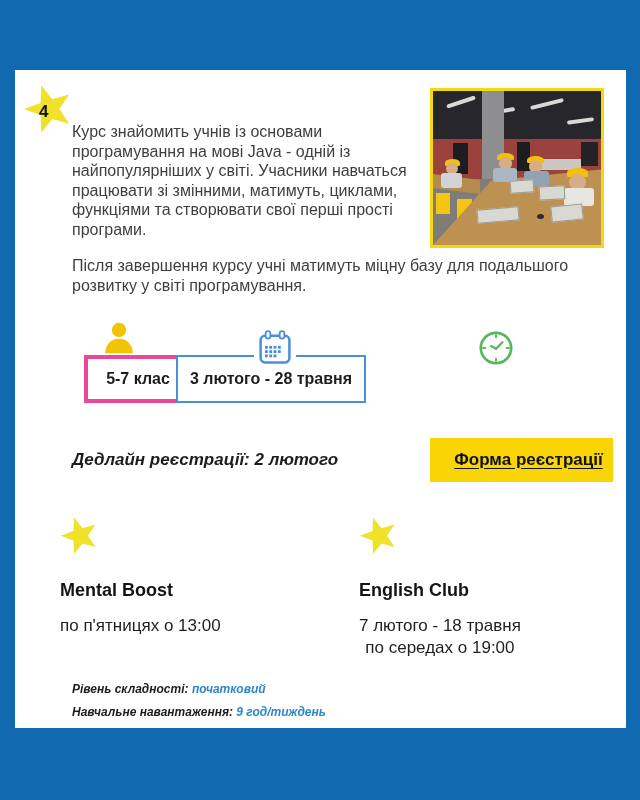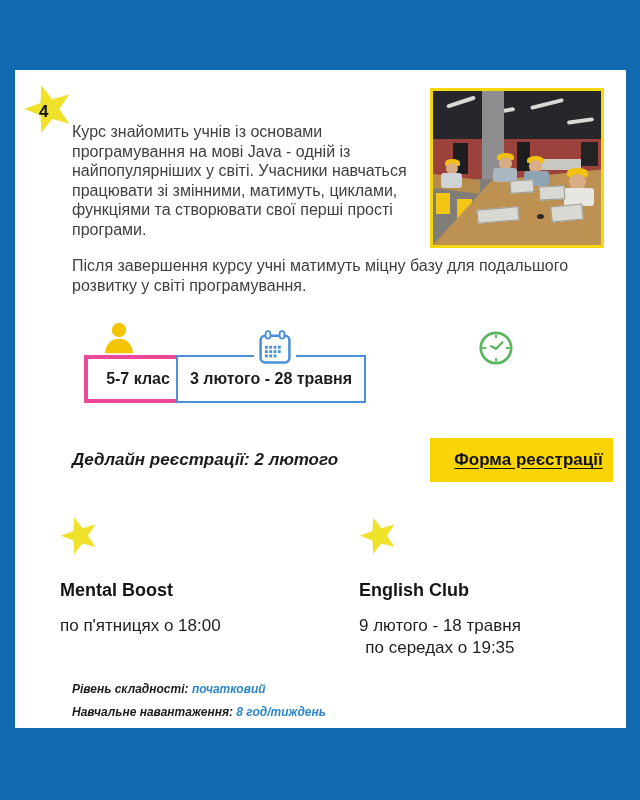--- a/index.html
+++ b/index.html
@@ -183,39 +183,39 @@
     <button class="reg-button">
       <span>Форма реєстрації</span>
     </button>
 
     <div class="program program-left">
       <svg class="star" viewBox="0 0 100 100">
         <use href="#star-poly" fill="#F0E12B"></use>
       </svg>
       <div class="program-name">Mental Boost</div>
       <div class="program-dates">
-        <div>по п'ятницях о 18:00</div>
+        <div>по п'ятницях о 13:00</div>
       </div>
     </div>
     <div class="program program-right">
       <svg class="star" viewBox="0 0 100 100">
         <use href="#star-poly" fill="#F0E12B"></use>
       </svg>
       <div class="program-name">English Club</div>
       <div class="program-dates">
-        <div>9 лютого - 18 травня</div>
-        <div>по середах о 19:35</div>
+        <div>7 лютого - 18 травня</div>
+        <div>по середах о 19:00</div>
       </div>
     </div>
 
     <div class="meta">
       <div>
         <span class="lbl">Рівень складності:</span>
         <span class="val">початковий</span>
       </div>
       <div>
         <span class="lbl">Навчальне навантаження:</span>
-        <span class="val">8 год/тиждень</span>
+        <span class="val">9 год/тиждень</span>
       </div>
     </div>
 
   </div>
 </div>
 
 </body></html>

